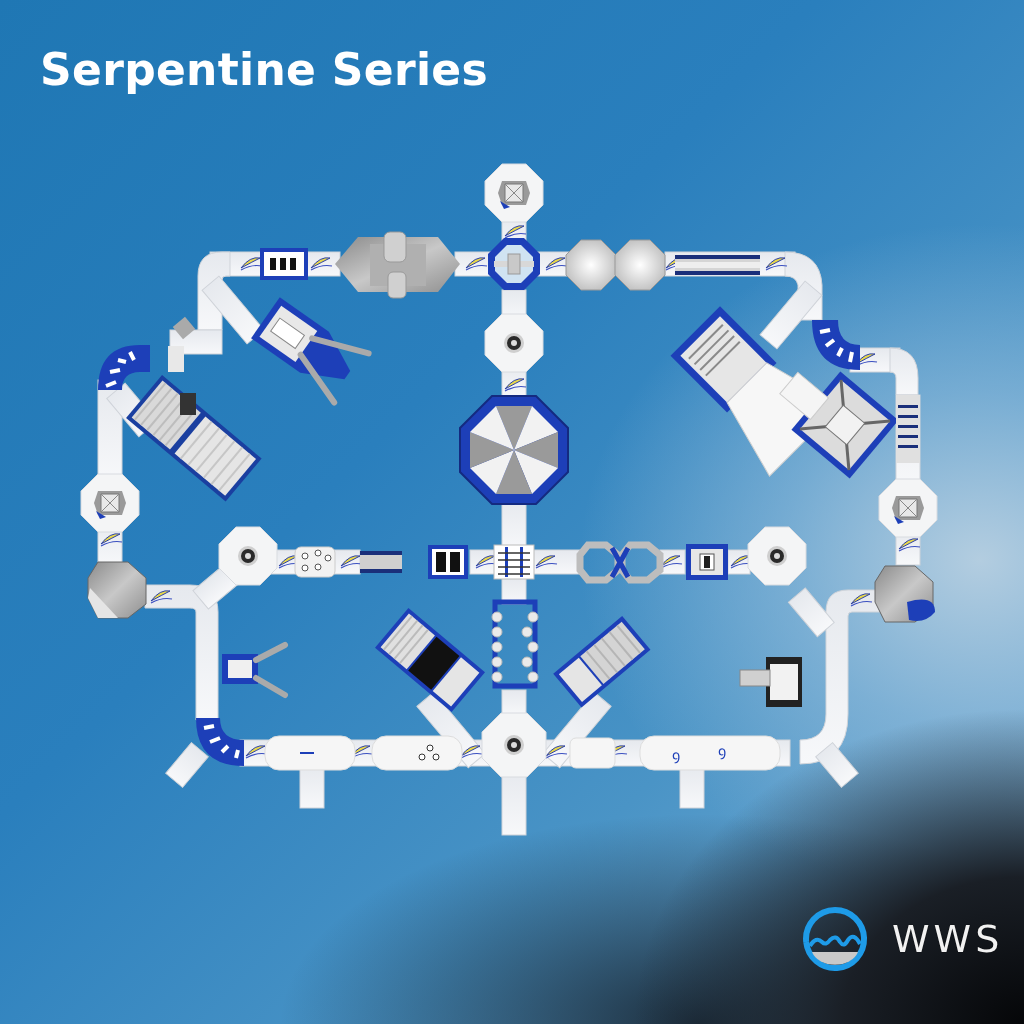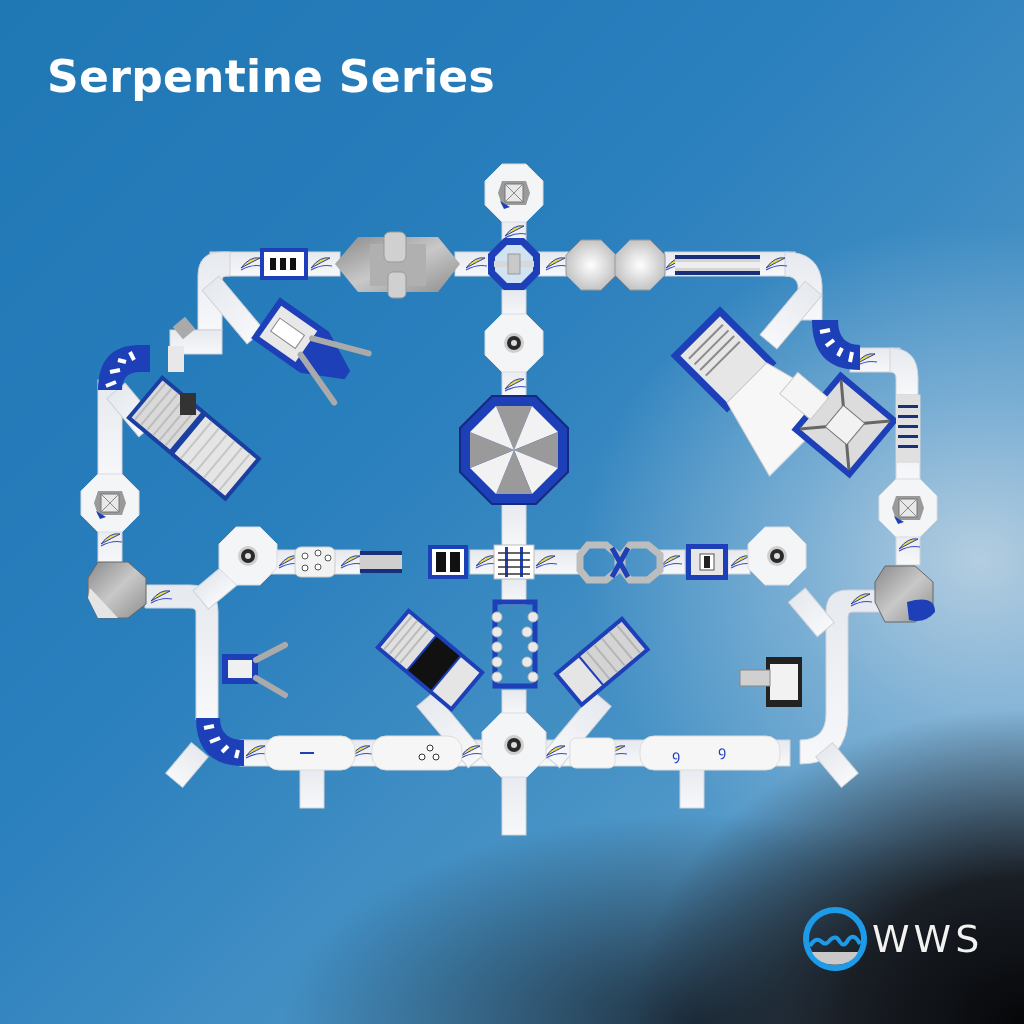--- a/index.html
+++ b/index.html
@@ -4,25 +4,25 @@
 <style>
   html, body { margin: 0; padding: 0; }
   body { width: 1024px; height: 1024px; overflow: hidden; position: relative;
          font-family: "Liberation Sans", sans-serif; }
   .bg { position: absolute; inset: 0;
         background:
           radial-gradient(ellipse 520px 420px at 1024px 1024px, #050608 0%, #1a1f26 35%, rgba(30,40,55,0.0) 75%),
           radial-gradient(ellipse 500px 420px at 980px 560px, #b3cde0 0%, rgba(150,190,220,0.6) 40%, rgba(41,128,188,0) 80%),
           radial-gradient(ellipse 600px 300px at 700px 1024px, rgba(15,25,35,0.85) 0%, rgba(20,40,60,0) 70%),
           linear-gradient(135deg, #1f77b4 0%, #2a7fbd 40%, #4a94c6 70%, #7fb1d6 100%); }
-  .title { position: absolute; left: 40px; top: 44px; margin: 7px;
+  .title { position: absolute; left: 40px; top: 44px; margin: 0;
            color: #ffffff; font-weight: 700; font-size: 44px; letter-spacing: 0.3px;
            font-family: "DejaVu Sans", sans-serif; }
   .park { position: absolute; left: 0; top: 0; width: 1024px; height: 1024px; }
-  .logo { position: absolute; left: 802px; top: 906px; display: flex; align-items: center; gap: 4px; }
+  .logo { position: absolute; left: 802px; top: 906px; display: flex; align-items: center; gap: 24px; }
   .logo-text { color: #f2f2f2; font-size: 38px; letter-spacing: 4px; font-weight: 400;
                font-family: "DejaVu Sans", sans-serif;
                text-shadow: 0 0 1px #000; }
 </style>
 </head>
 <body>
 
 <div class="bg"></div>
 
 <h1 class="title">Serpentine Series</h1>

